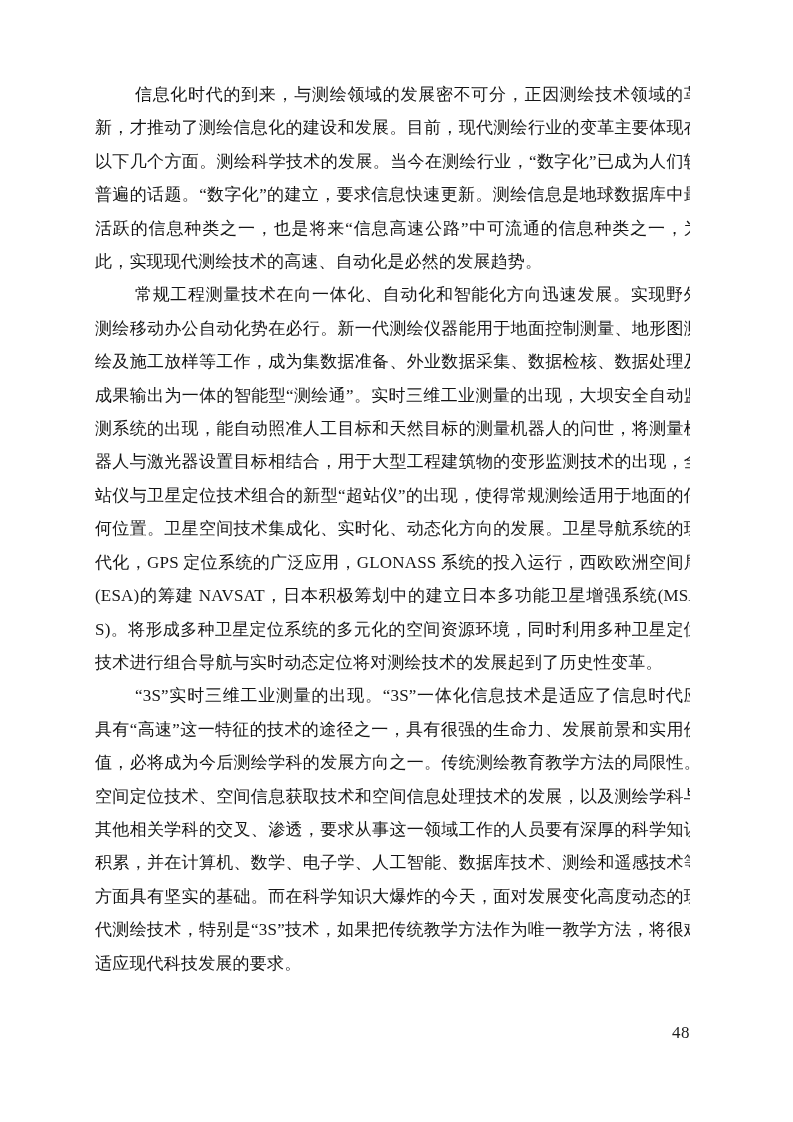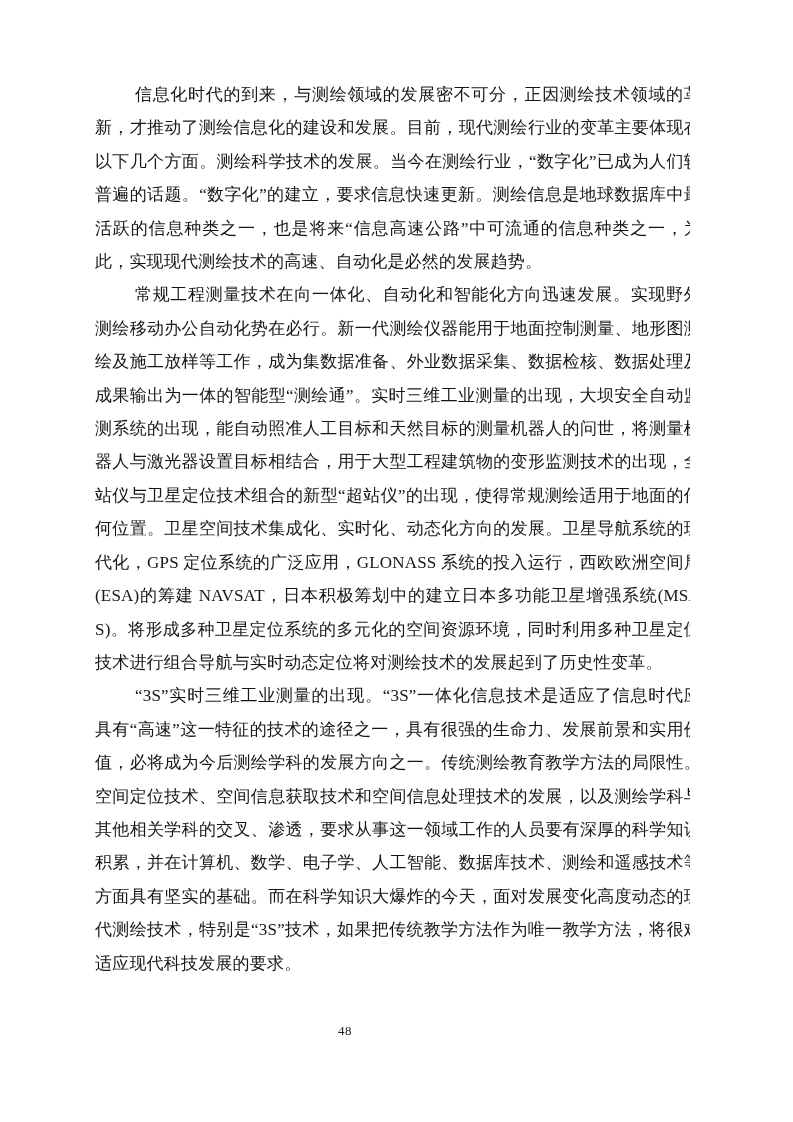--- a/index.html
+++ b/index.html
@@ -31,22 +31,22 @@
     margin: 0;
     padding: 0;
     text-indent: 2.35em;
     word-break: break-all;
   }
   .page-number {
     position: absolute;
     top: 1023px;
     left: 0;
     width: 100%;
-    text-align: center;
-    font-size: 13px;
+    text-align: right;
+    font-size: 17px;
     color: #1c1c1c;
     letter-spacing: 0.5px;
   }
 </style>
 </head>
 <body>
 
 <div class="page">
   <div class="content">
     <p class="para">信息化时代的到来，与测绘领域的发展密不可分，正因测绘技术领域的革新，才推动了测绘信息化的建设和发展。目前，现代测绘行业的变革主要体现在以下几个方面。测绘科学技术的发展。当今在测绘行业，“数字化”已成为人们较普遍的话题。“数字化”的建立，要求信息快速更新。测绘信息是地球数据库中最活跃的信息种类之一，也是将来“信息高速公路”中可流通的信息种类之一，为此，实现现代测绘技术的高速、自动化是必然的发展趋势。</p>

